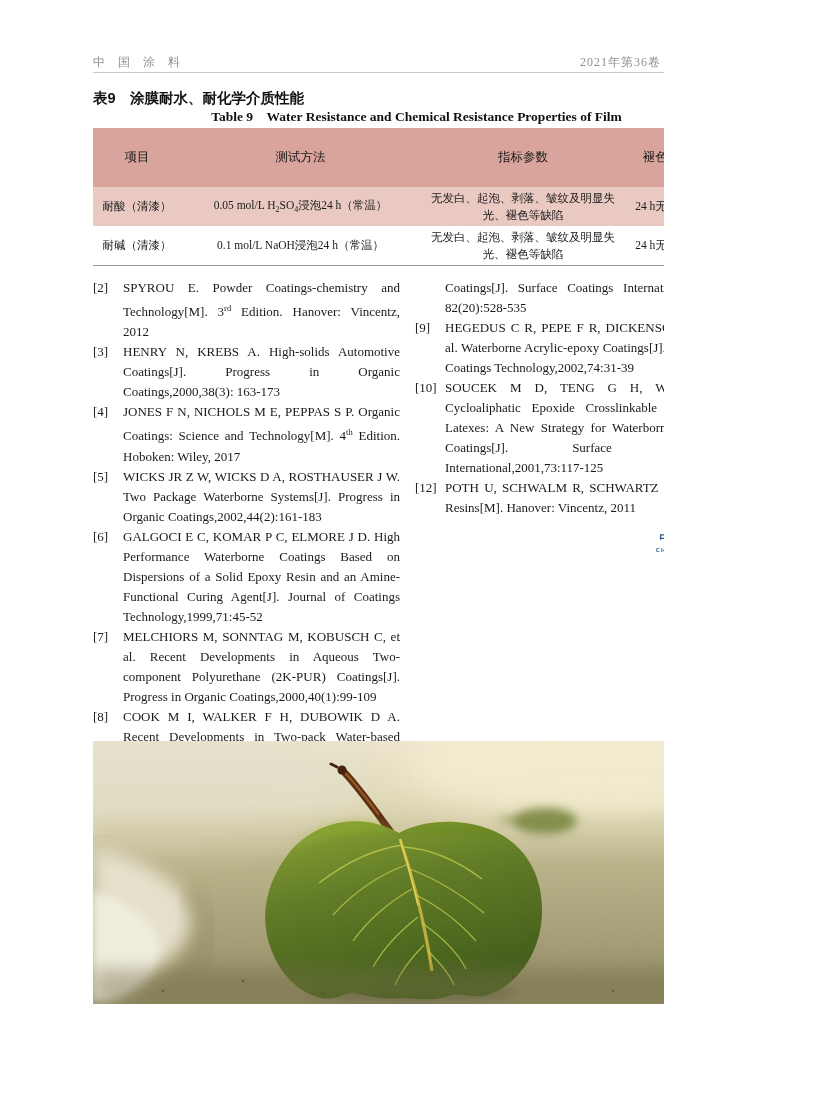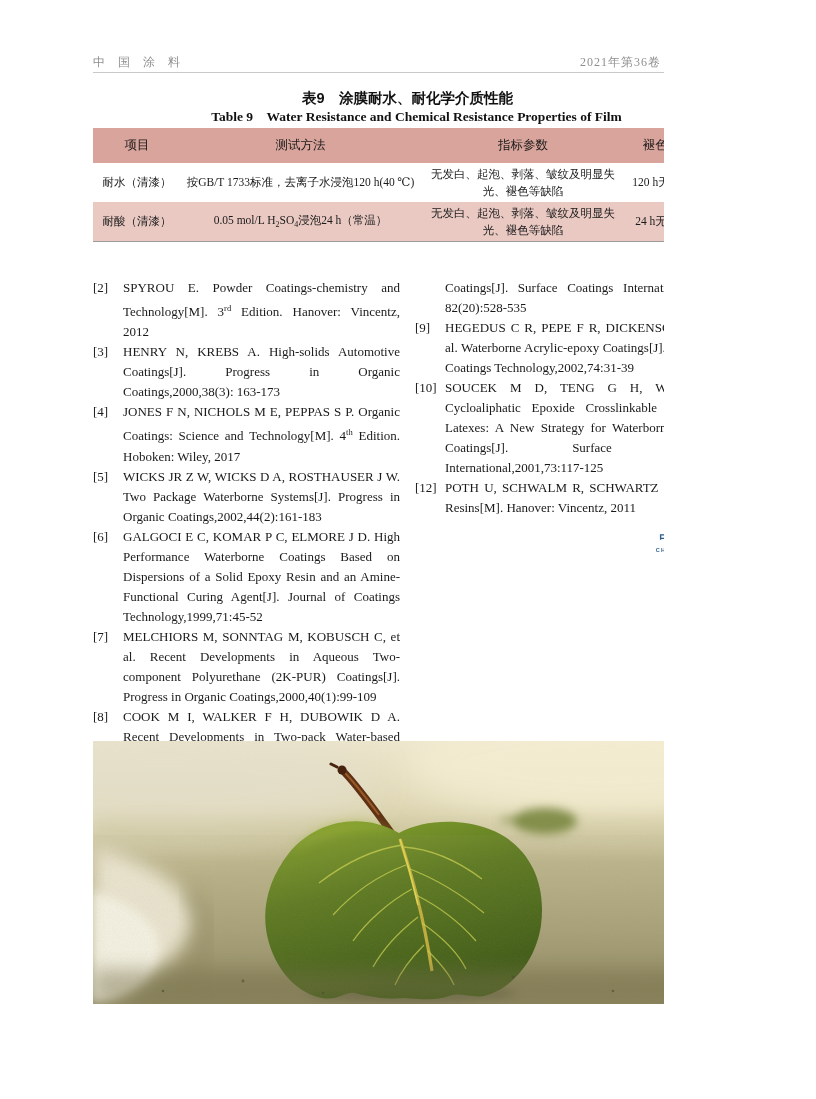--- a/index.html
+++ b/index.html
@@ -7,31 +7,31 @@
         font-family:"Liberation Serif","DejaVu Serif",serif;color:#1a1a1a;}
 
   
   .pg-header{position:absolute;left:93px;width:629px;top:54px;height:18px;
              border-bottom:1px solid #c9c9c9;display:flex;justify-content:space-between;
              font-size:12px;color:#8f8f8f;}
   .journal-name{letter-spacing:5px;}
   .issue-info{letter-spacing:1px;}
 
   
-  .tbl-title-zh{position:absolute;left:93px;width:629px;top:89px;text-align:center;
+  .tbl-title-zh{position:absolute;left:93px;width:629px;top:89px;
                 font-family:"Liberation Sans","DejaVu Sans",sans-serif;
                 font-weight:bold;font-size:14.5px;color:#111;}
   .tbl-title-en{position:absolute;left:102px;width:629px;top:108px;text-align:center;
                 font-weight:bold;font-size:13.5px;color:#111;}
 
   
   table.props{position:absolute;left:93px;top:128px;width:629px;border-collapse:collapse;
               border-bottom:1px solid #9a9a9a;}
   table.props th{background:var(--thead-bg,#d9a49b);font-weight:normal;font-size:12.5px;
-                 height:23px;padding:6px 3px;text-align:center;}
+                 height:23px;padding:18px 3px;text-align:center;}
   table.props td{font-size:11.5px;height:35px;padding:2px 4px;text-align:center;vertical-align:middle;line-height:1.45;}
   table.props tr.shade td{background:var(--row-alt-bg,#e9c9c2);}
   table.props sub{font-size:8px;}
   .col-item{width:88px;}  .col-method{width:239px;} .col-criteria{width:206px;} .col-result{width:96px;}
 
   
   .refs{position:absolute;left:93px;top:278px;width:629px;display:flex;gap:15px;}
   .ref-col{width:307px;}
   .ref{display:flex;font-size:13px;line-height:20px;}
   .ref-num{width:30px;flex:none;}
@@ -80,29 +80,29 @@
     </colgroup>
     <thead>
         <tr id="table-head">
           <th>项目</th>
           <th>测试方法</th>
           <th>指标参数</th>
           <th>褪色等缺陷</th>
         </tr>
       </thead>
     <tbody id="table-body">
-        <tr>
-          <td>耐水（清漆）</td>
-          <td>按GB/T 1733标准，去离子水浸泡120 h(40 ℃)</td>
-          <td>无发白、起泡、剥落、皱纹及明显失光、褪色等缺陷</td>
-          <td>120 h无明显变化</td>
-        </tr>
         <tr class="shade">
           <td>耐酸（清漆）</td>
           <td>0.05 mol/L H<sub>2</sub>SO<sub>4</sub>浸泡24 h（常温）</td>
+          <td>无发白、起泡、剥落、皱纹及明显失光、褪色等缺陷</td>
+          <td>24 h无明显变化</td>
+        </tr>
+        <tr>
+          <td>耐碱（清漆）</td>
+          <td>0.1 mol/L NaOH浸泡24 h（常温）</td>
           <td>无发白、起泡、剥落、皱纹及明显失光、褪色等缺陷</td>
           <td>24 h无明显变化</td>
         </tr>
       </tbody>
   </table>
 
   <div class="refs">
     <div class="ref-col" id="refs-left">
         <div class="ref">
           <span class="ref-num">[2]</span>

